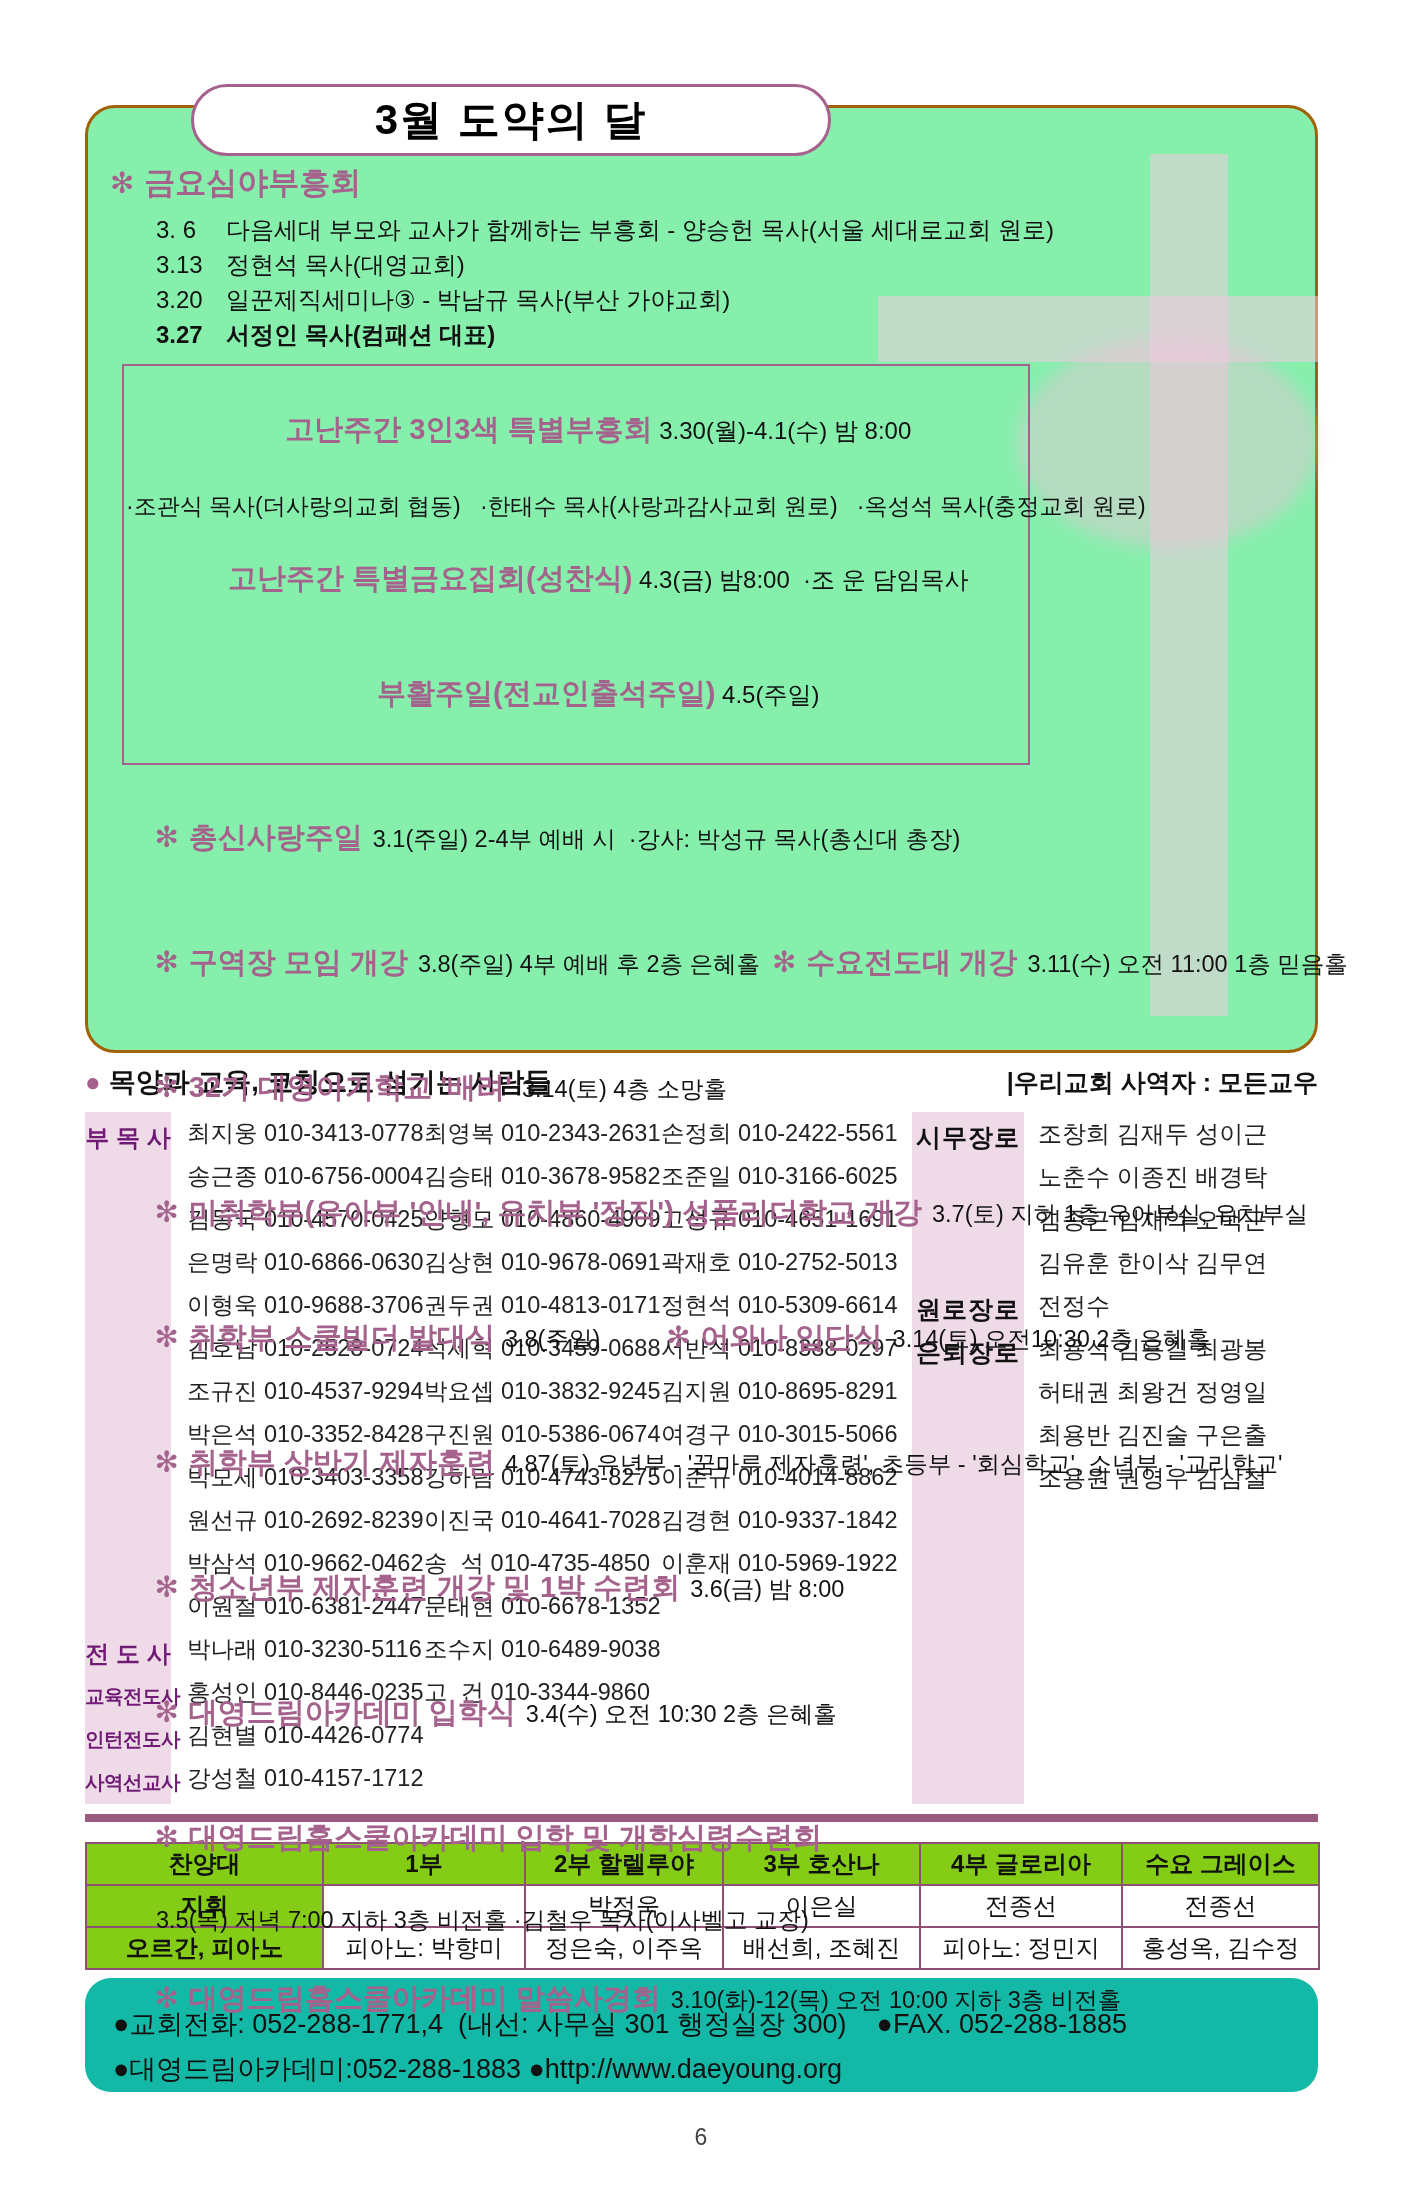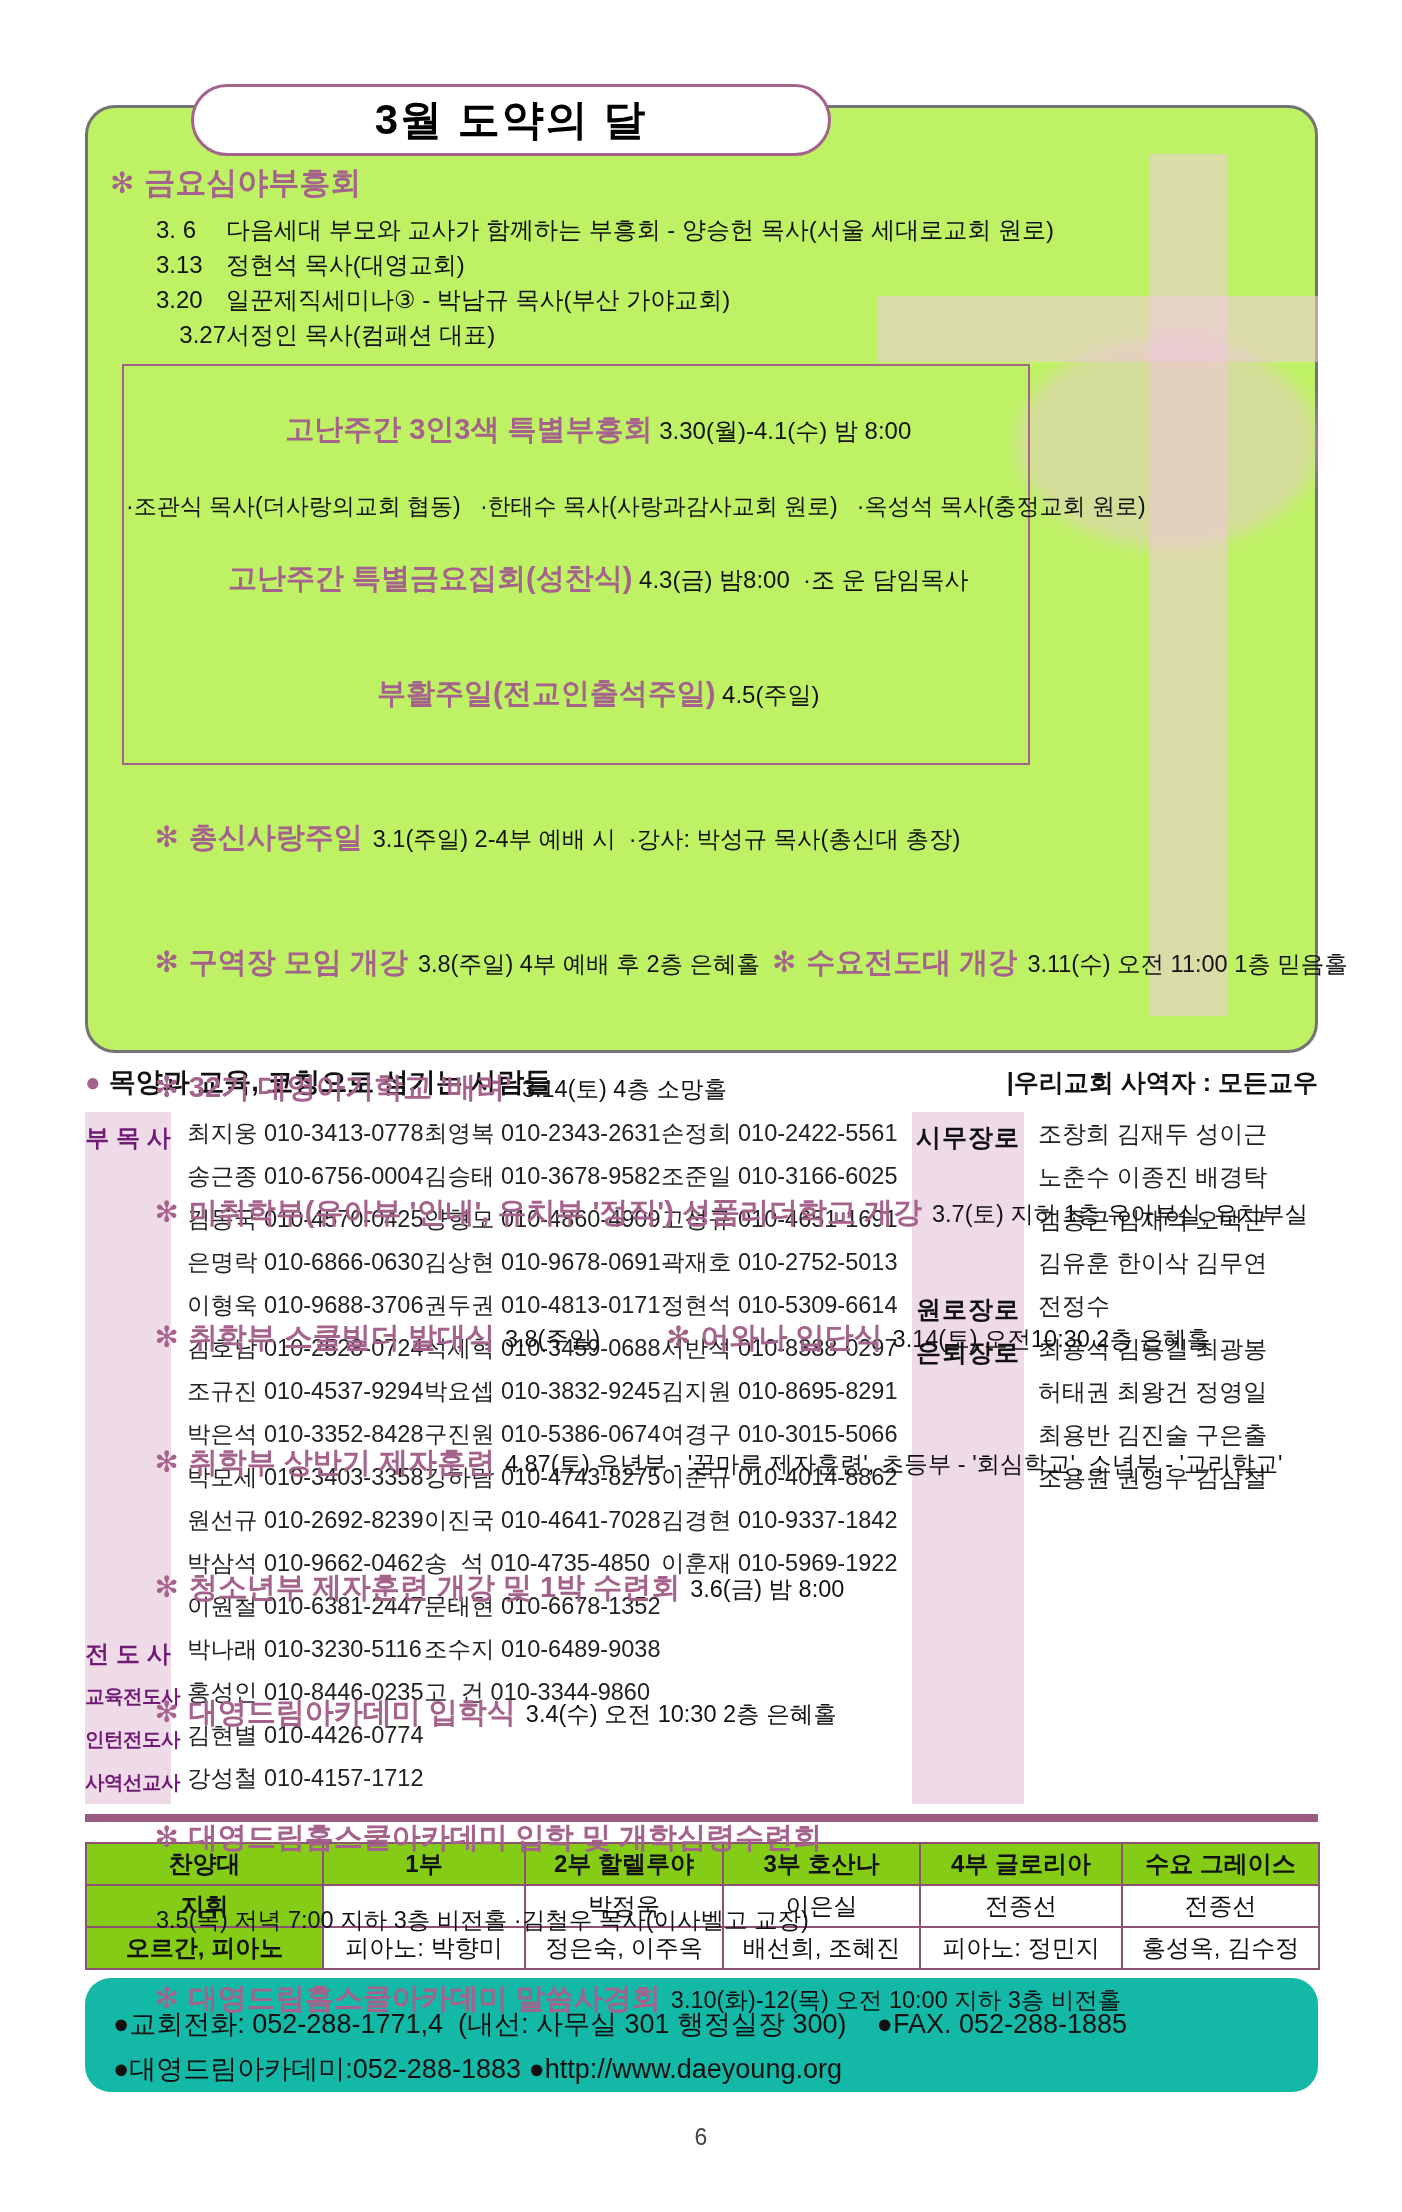--- a/index.html
+++ b/index.html
@@ -1,39 +1,39 @@
 <!DOCTYPE html>
 <html><head>
 <meta charset="utf-8">
 <style>
   html,body{margin:0;padding:0;background:#fff;}
   .page{position:relative;width:1402px;height:2212px;background:#fff;
         font-family:"Liberation Sans","DejaVu Sans",sans-serif;overflow:hidden;color:#111;}
 
   
   .main-box{position:absolute;left:85px;top:105px;width:1233px;height:948px;
-            background:#bef264;border:3px solid #737373;border-radius:30px;box-sizing:border-box;}
+            background:#86efac;border:3px solid #a16207;border-radius:30px;box-sizing:border-box;}
   .wm{position:absolute;z-index:0;}
   .wm-v{left:1062px;top:46px;width:78px;height:862px;background:#f1cbe0;opacity:.55;}
   .wm-h{left:790px;top:188px;width:440px;height:66px;background:#f1cbe0;opacity:.55;}
   .wm-fig{left:930px;top:230px;width:300px;height:210px;background:#eec3da;border-radius:50%;
           opacity:.45;filter:blur(8px);}
   .banner-pill{position:absolute;left:103px;top:-24px;width:634px;height:66px;background:#fff;
                border:3px solid #a4628c;border-radius:36px;display:flex;align-items:center;
                justify-content:center;z-index:3;}
   .banner-title{font-size:42px;font-weight:bold;color:#000;letter-spacing:2px;}
   .box-content{position:relative;z-index:1;padding:50px 14px 0 22px;}
 
   .sec-title{display:flex;align-items:center;gap:10px;margin:4px 0 8px 0;}
   .flower{color:#a4628c;font-size:29px;font-weight:bold;flex:none;}
   .sec-title-text{font-size:31px;font-weight:bold;color:#a4628c;}
 
   .frow{display:flex;padding-left:46px;font-size:24px;color:#111;line-height:35px;white-space:pre;}
   .fdate{width:70px;flex:none;}
-  .frow.bold{font-weight:normal;text-align:right;}
+  .frow.bold{font-weight:bold;}
 
   .passion-box{margin:12px 0 12px 12px;width:908px;border:2.5px solid #a4628c;
                padding:8px 2px 10px;text-align:center;box-sizing:border-box;}
   .pline{line-height:37px;white-space:pre;}
   .ptitle{color:#a4628c;font-weight:bold;font-size:29px;}
   .pdetail{color:#111;font-size:24px;}
   .pspeakers{color:#111;font-size:23px;line-height:34px;white-space:pre;}
 
   .event{line-height:40px;white-space:pre;}
   .etitle{color:#a4628c;font-weight:bold;font-size:29px;margin-right:10px;}

